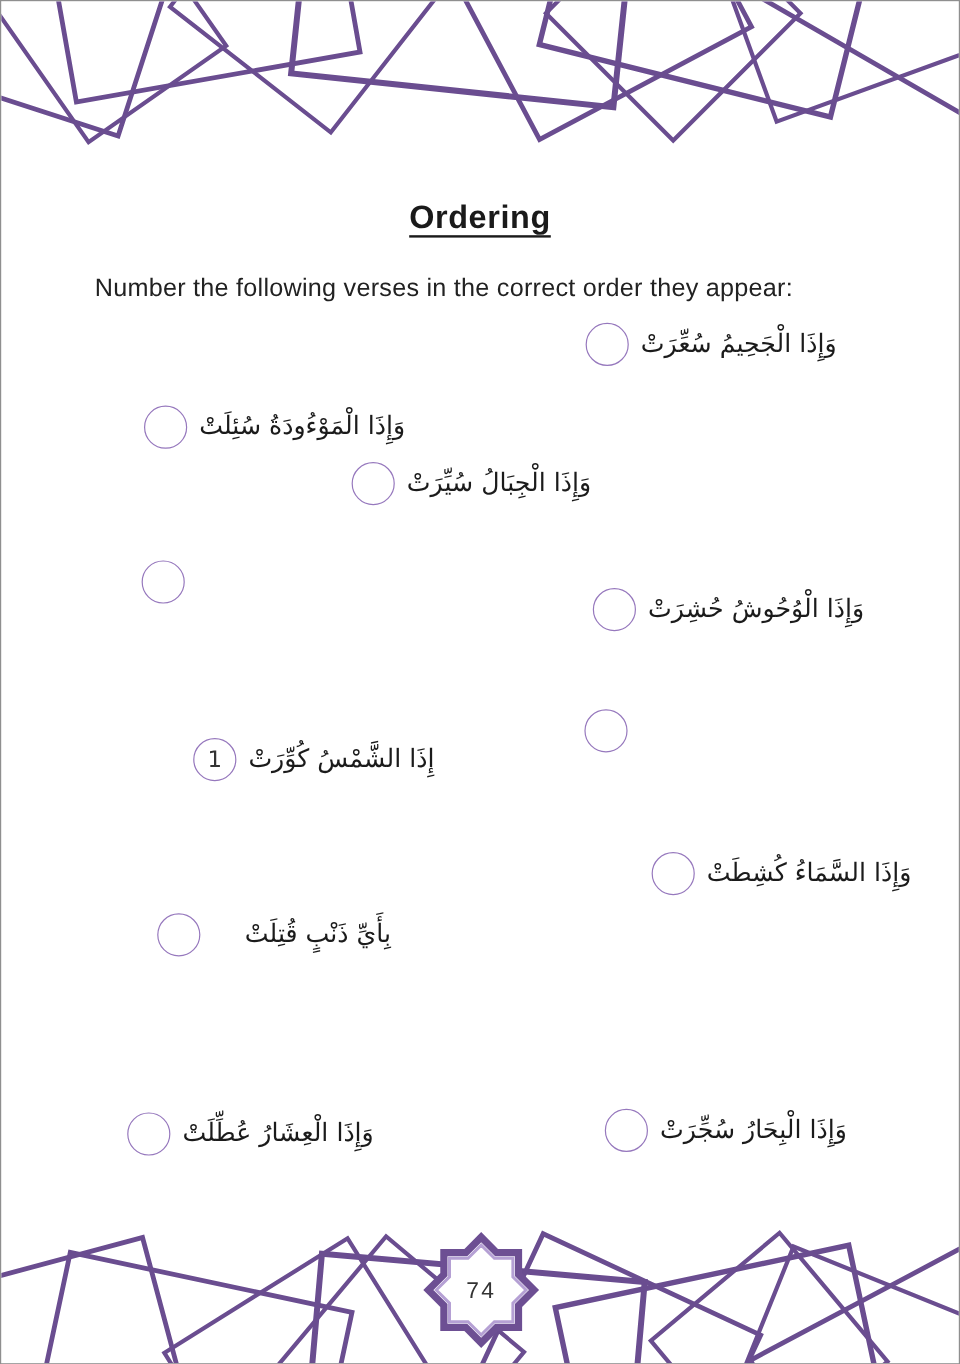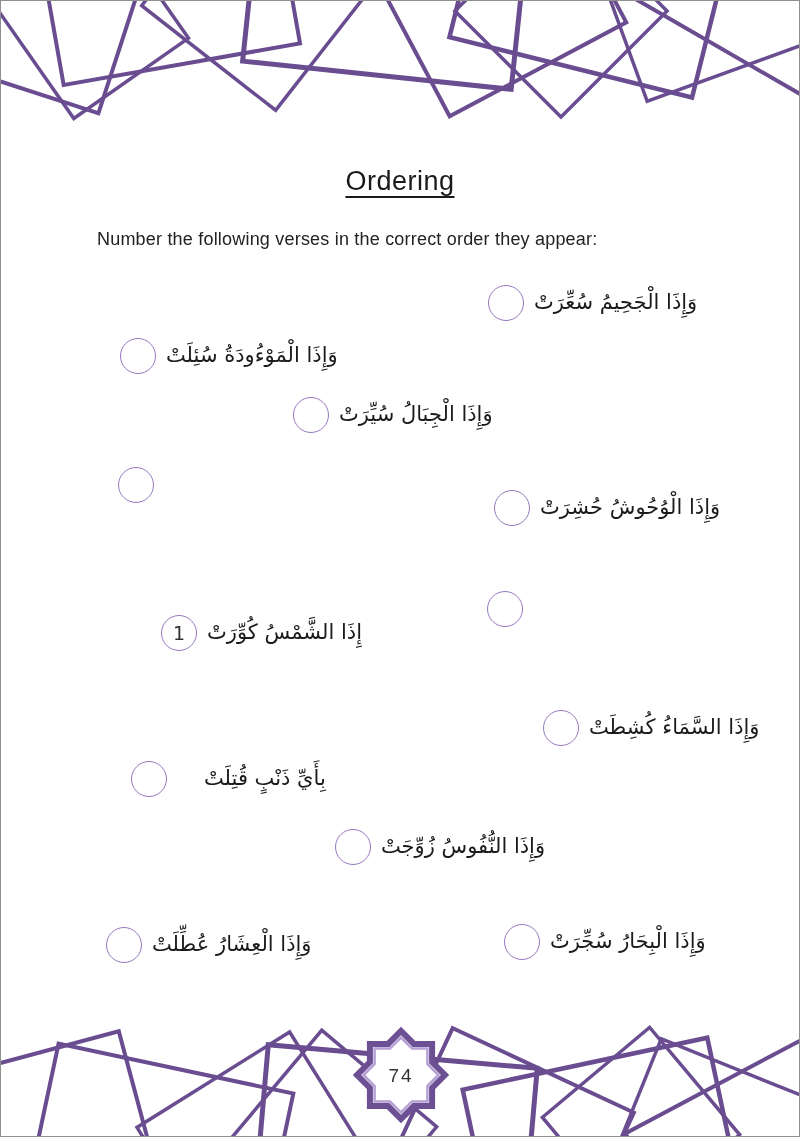--- a/index.html
+++ b/index.html
@@ -6,43 +6,43 @@
   .page{
     position:relative;width:800px;height:1137px;background:#ffffff;
     border:1px solid #8f8f8f;box-sizing:border-box;overflow:hidden;
     font-family:"Liberation Sans",sans-serif;
   }
   .decor{position:absolute;left:0;pointer-events:none;}
   .decor.top{top:0;}
   .decor.bottom{bottom:0;}
   .title{
     position:absolute;left:0;top:165px;width:100%;text-align:center;
-    font-size:27px;font-weight:400;color:#1a1a1a;letter-spacing:.5px;
+    font-size:27px;font-weight:700;color:#1a1a1a;letter-spacing:.5px;
     text-decoration:underline;text-underline-offset:6px;text-decoration-thickness:2px;
   }
   .instruction{
-    position:absolute;left:96px;top:228px;font-size:18px;color:#222;
+    position:absolute;left:78px;top:228px;font-size:21px;color:#222;
     letter-spacing:.2px;
   }
   .verse{position:absolute;display:flex;align-items:center;gap:10px;}
   .circle{
     width:36px;height:36px;border-radius:50%;
     border:1.8px solid #9678bd;box-sizing:border-box;flex:0 0 auto;
     display:flex;align-items:center;justify-content:center;background:#fff;
   }
   .circle .num{font-size:19px;color:#333;font-family:"DejaVu Sans",sans-serif;}
   .ayah{
     direction:rtl;unicode-bidi:isolate;white-space:nowrap;
     font-family:"DejaVu Sans",sans-serif;font-size:21px;color:#1b1b1b;
     line-height:1.1;
   }
   
   .v1 {left:119px;top:289px;margin-top:48px;}
-  .v2 {left:487px;top:284px;}
-  .v3 {left:292px;top:396px;}
+  .v2 {left:487px;top:268px;}
+  .v3 {left:292px;top:384px;}
   .v4 {left:117px;top:466px;}
   .v5 {left:493px;top:489px;align-items:center;}
   .v6 {left:486px;top:590px;}
   .v7 {left:160px;top:614px;}
   .v8 {left:542px;top:709px;text-align:center;}
   .v9 {left:130px;top:760px;gap:37px;}
   .v10{left:334px;top:828px;}
   .v11{left:105px;top:926px;}
   .v12{left:503px;top:923px;}
   .star-badge{position:absolute;left:350px;top:1024px;width:100px;height:100px;}
@@ -140,26 +140,20 @@
         <span class="num"></span>
       </span>
     <span class="ayah" lang="ar" dir="rtl">وَإِذَا السَّمَاءُ كُشِطَتْ</span>
   </div>
   <div class="verse v9">
     <span class="circle">
         <span class="num"></span>
       </span>
     <span class="ayah" lang="ar" dir="rtl">بِأَيِّ ذَنْبٍ قُتِلَتْ</span>
   </div>
-  <div class="verse v10">
-    <span class="circle">
-        <span class="num"></span>
-      </span>
-    <span class="ayah" lang="ar" dir="rtl">وَإِذَا النُّفُوسُ زُوِّجَتْ</span>
-  </div>
   <div class="verse v11">
     <span class="circle">
         <span class="num"></span>
       </span>
     <span class="ayah" lang="ar" dir="rtl">وَإِذَا الْعِشَارُ عُطِّلَتْ</span>
   </div>
   <div class="verse v12">
     <span class="circle">
         <span class="num"></span>
       </span>

